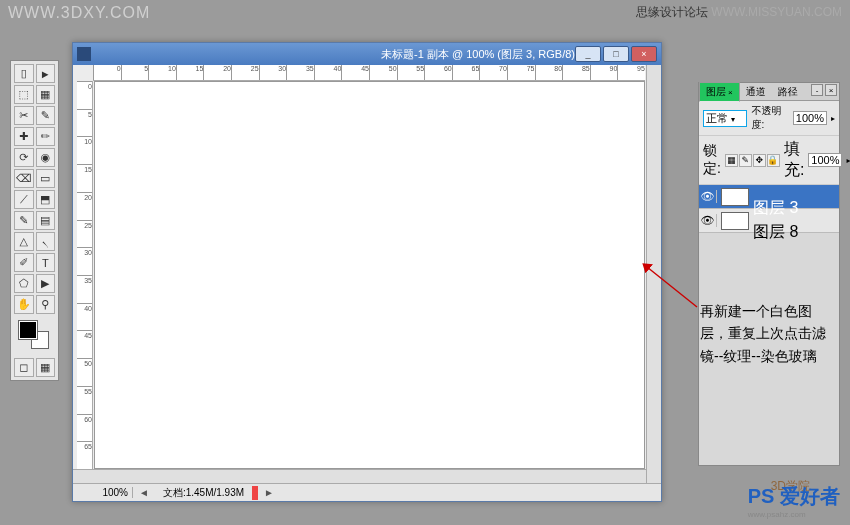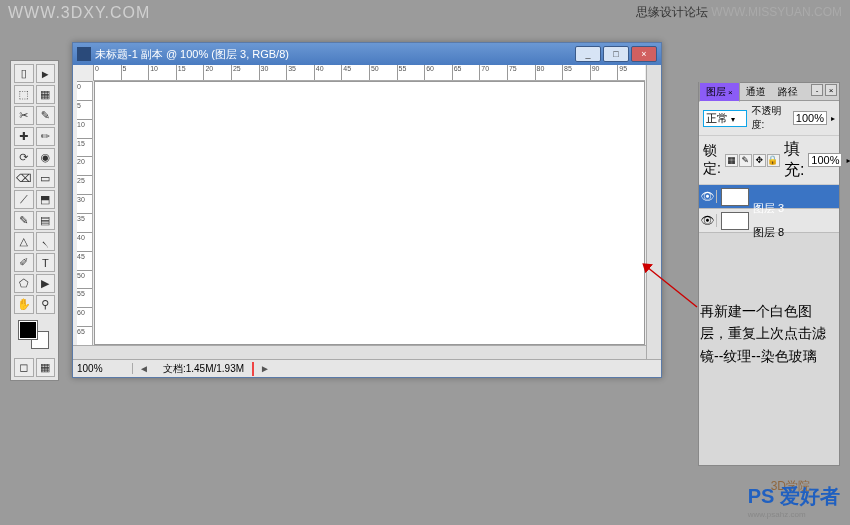--- a/index.html
+++ b/index.html
@@ -13,59 +13,59 @@
   
   .toolbox { position: absolute; left: 10px; top: 60px; width: 49px; background: #e6e6e6; border: 1px solid #888; padding: 2px; }
   .toolbox .row { display: flex; }
   .tool { width: 21px; height: 19px; border: 1px solid #aaa; margin: 1px; background: #ececec; display: flex; align-items: center; justify-content: center; font-size: 11px; color: #333; cursor: pointer; }
   .swatches { margin-top: 4px; padding: 2px; position: relative; height: 36px; }
   .swatch-fg { position: absolute; width: 18px; height: 18px; background: #000; border: 1px solid #fff; outline: 1px solid #666; left: 6px; top: 2px; }
   .swatch-bg { position: absolute; width: 18px; height: 18px; background: #fff; border: 1px solid #666; left: 18px; top: 12px; }
   .mode-row { display: flex; margin-top: 2px; }
 
   
-  .doc-window { position: absolute; left: 72px; top: 42px; width: 590px; height: 336px; background: #ececec; border: 1px solid #5a7aa8; box-shadow: 0 0 6px rgba(0,0,0,0.3); }
+  .doc-window { position: absolute; left: 72px; top: 42px; width: 590px; height: 460px; background: #ececec; border: 1px solid #5a7aa8; box-shadow: 0 0 6px rgba(0,0,0,0.3); text-align: right; }
   .doc-titlebar { height: 22px; background: linear-gradient(#6b98d4, #4a7bc0); display: flex; align-items: center; color: #fff; padding: 0 4px; font-size: 11px; }
   .doc-titlebar .icon { width: 14px; height: 14px; background: #2a4a7a; margin-right: 4px; display: inline-block; }
   .doc-titlebar .title { flex: 1; }
   .win-btns { display: flex; gap: 2px; }
   .win-btn { width: 26px; height: 16px; background: #d7e4f5; border: 1px solid #3a5a8a; border-radius: 2px; display:flex; align-items:center; justify-content:center; font-size:9px; color:#333; cursor:pointer;}
   .win-btn.close { background: #d16060; color: #fff; }
   .ruler-h { position: absolute; left: 20px; top: 22px; right: 16px; height: 16px; background: #fff; border-bottom: 1px solid #aaa; font-size: 8px; color: #555; overflow: hidden; display:flex; }
   .ruler-h .tick { flex:1; border-left: 1px solid #999; padding-left:1px; font-size:7px; }
   .ruler-v { position: absolute; left: 4px; top: 38px; width: 16px; bottom: 32px; background: #fff; border-right: 1px solid #aaa; font-size: 8px; color: #555; display:flex; flex-direction:column; }
   .ruler-v .tick { flex:1; border-top:1px solid #999; font-size:7px; padding-top:1px; }
   .canvas { position: absolute; left: 21px; top: 38px; right: 16px; bottom: 32px; background: #fff; border: 1px solid #999; }
   .statusbar { position: absolute; left: 0; bottom: 0; right: 0; height: 18px; background: #e6e6e6; border-top: 1px solid #aaa; display: flex; align-items: center; font-size: 10px; }
   .statusbar .zoom { width: 60px; border-right: 1px solid #aaa; padding: 0 4px; }
-  .statusbar .docinfo { padding: 0 8px; border-right: 2px solid #ef4444; }
+  .statusbar .docinfo { padding: 0 8px; border-right: 6px solid #ef4444; }
   .statusbar .sbtn { padding: 0 6px; color: #555; }
   .scrollv { position: absolute; right: 0; top: 22px; bottom: 18px; width: 15px; background: #e0e0e0; border-left: 1px solid #aaa; }
   .scrollh { position: absolute; left: 0; right: 15px; bottom: 18px; height: 14px; background: #e0e0e0; border-top: 1px solid #aaa; }
 
   
   .panel { position: absolute; right: 10px; top: 82px; width: 142px; background: #e6e6e6; border: 1px solid #888; font-size: 11px; }
   .panel-tabs { display: flex; background: #d0d0d0; border-bottom: 1px solid #999; height: 18px; align-items:center; position: relative; }
   .panel-tab { padding: 2px 6px; font-size: 10px; cursor:pointer; }
-  .panel-tab.active { background: #8b5cf6; border: 1px solid #999; border-bottom: 1px solid #e6e6e6; margin-bottom: -1px; }
+  .panel-tab.active { background: #22c55e; border: 1px solid #999; border-bottom: 1px solid #e6e6e6; margin-bottom: -1px; }
   .panel-tab .close-x { font-size: 8px; margin-left: 2px; }
   .panel-controls-row { position:absolute; right:2px; top:1px; display:flex; gap:2px; }
   .panel-min { width:12px; height:12px; border:1px solid #888; font-size:8px; display:flex; align-items:center; justify-content:center; cursor:pointer; background:#ddd;}
   .panel-row { display: flex; align-items: center; padding: 3px 4px; border-bottom: 1px solid #ccc; gap: 4px; }
   .blend-select { width: 50px; border: 1px solid #0ea5e9; background: #fff; padding: 0 2px; }
   .opacity-input { width: 36px; border: 1px solid #999; background: #fff; text-align: right; padding: 0 2px; }
   .lock-label { font-size: 14px; }
   .lock-icons { display:flex; gap:1px; }
   .lock-icons span { width:13px; height:13px; border:1px solid #aaa; background:#f0f0f0; display:inline-flex; align-items:center; justify-content:center; font-size:9px; cursor:pointer;}
   .layers-list { background: #d8d8d8; height: 280px; }
   .layer-row { display: flex; align-items: center; height: 24px; background: #e6e6e6; border-bottom: 1px solid #bbb; cursor:pointer; }
   .layer-row.selected { background: #3a74c4; color: #fff; }
   .layer-eye { width: 18px; text-align: center; font-size: 11px; border-right: 1px solid #bbb; }
   .layer-thumb { width: 28px; height: 18px; background: #fff; border: 1px solid #666; margin: 0 4px; }
-  .layer-name { font-size: 11px; margin-top: 24px; }
+  .layer-name { font-size: 16px; margin-top: 24px; }
 
   
   .annotation { position: absolute; right: 20px; top: 300px; width: 130px; color: #000000; font-family: "SimSun", sans-serif; font-size: 14px; line-height: 1.6; }
   .arrow { position: absolute; right: 148px; top: 262px; width: 60px; height: 50px; pointer-events:none; }
 </style>
 </head>
 <body>
 
 <div class="watermark-top-left">WWW.3DXY.COM</div>
 <div class="watermark-top-right">

